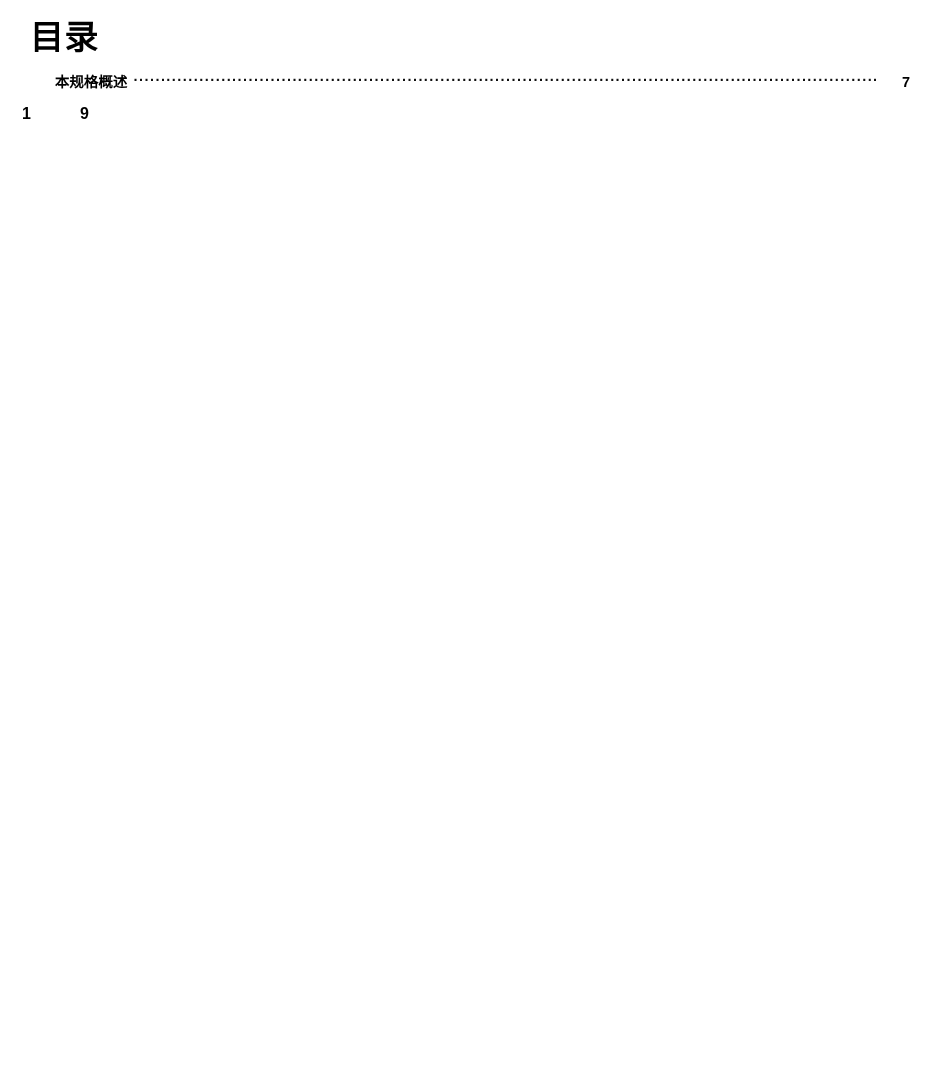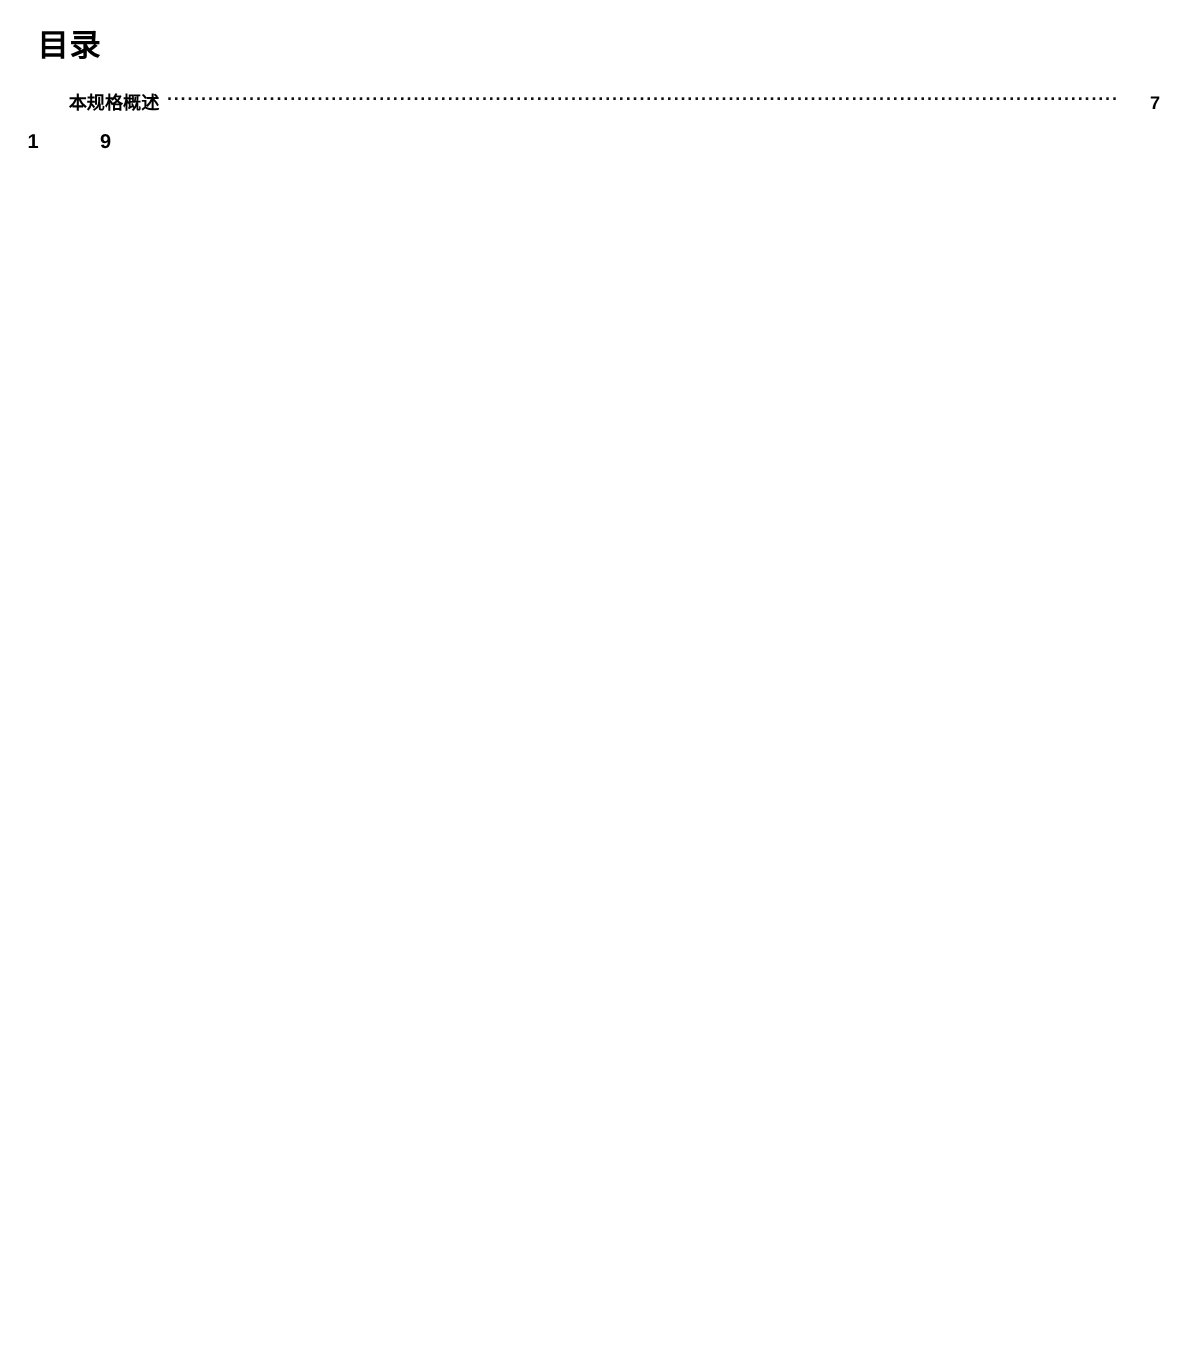--- a/index.html
+++ b/index.html
@@ -20,21 +20,21 @@
     position: relative;
     width: 944px;
     height: 1091px;
     box-sizing: border-box;
     padding: 0;
     overflow: hidden;
   }
 
   
   .toc-title {
-    font-size: 25px;
+    font-size: 34px;
     font-weight: bold;
     letter-spacing: 0.5px;
     margin: 0;
     padding: 18px 0 0 30px;
     line-height: 38px;
   }
 
   
   .row {
     display: flex;
@@ -71,21 +71,21 @@
     width: 34px;
     text-align: right;
     font-weight: bold;
     padding-left: 6px;
   }
 
   
   .row-preface {
     margin: 12px 0 0 0;
     padding-left: 55px;
-    padding-right: 16px;
+    padding-right: 34px;
   }
   .row-preface .label { padding-right: 6px; }
 
   
   .chapter {
     display: flex;
     align-items: baseline;
     font-size: 16px;
     font-weight: bold;
     line-height: 22px;

